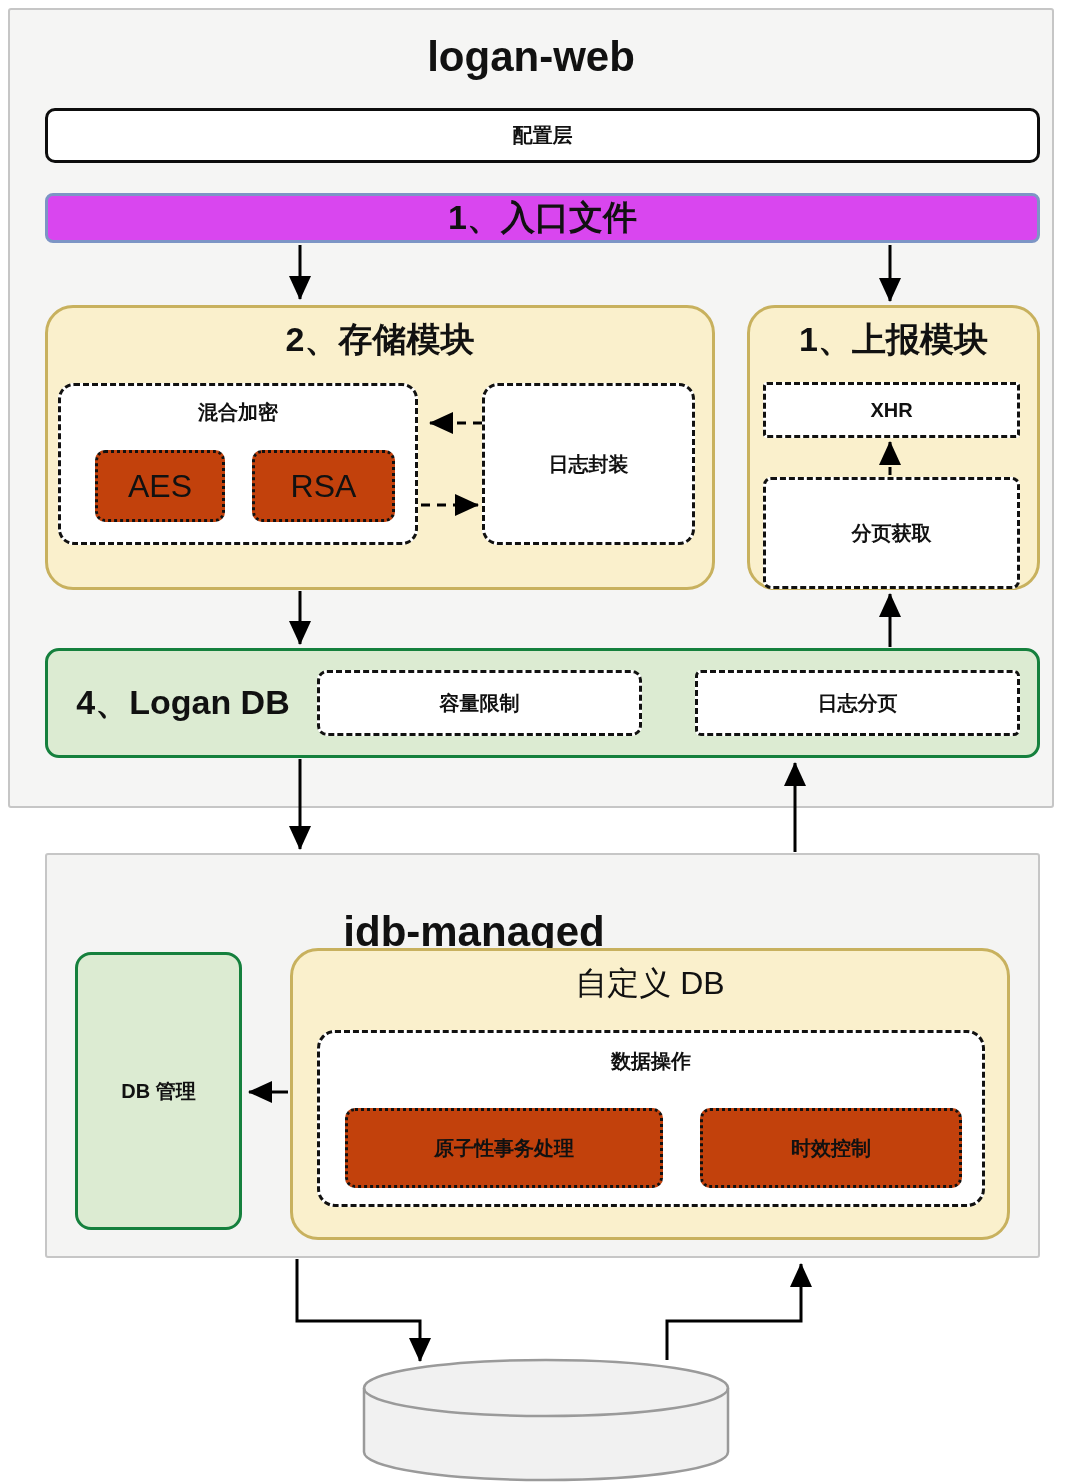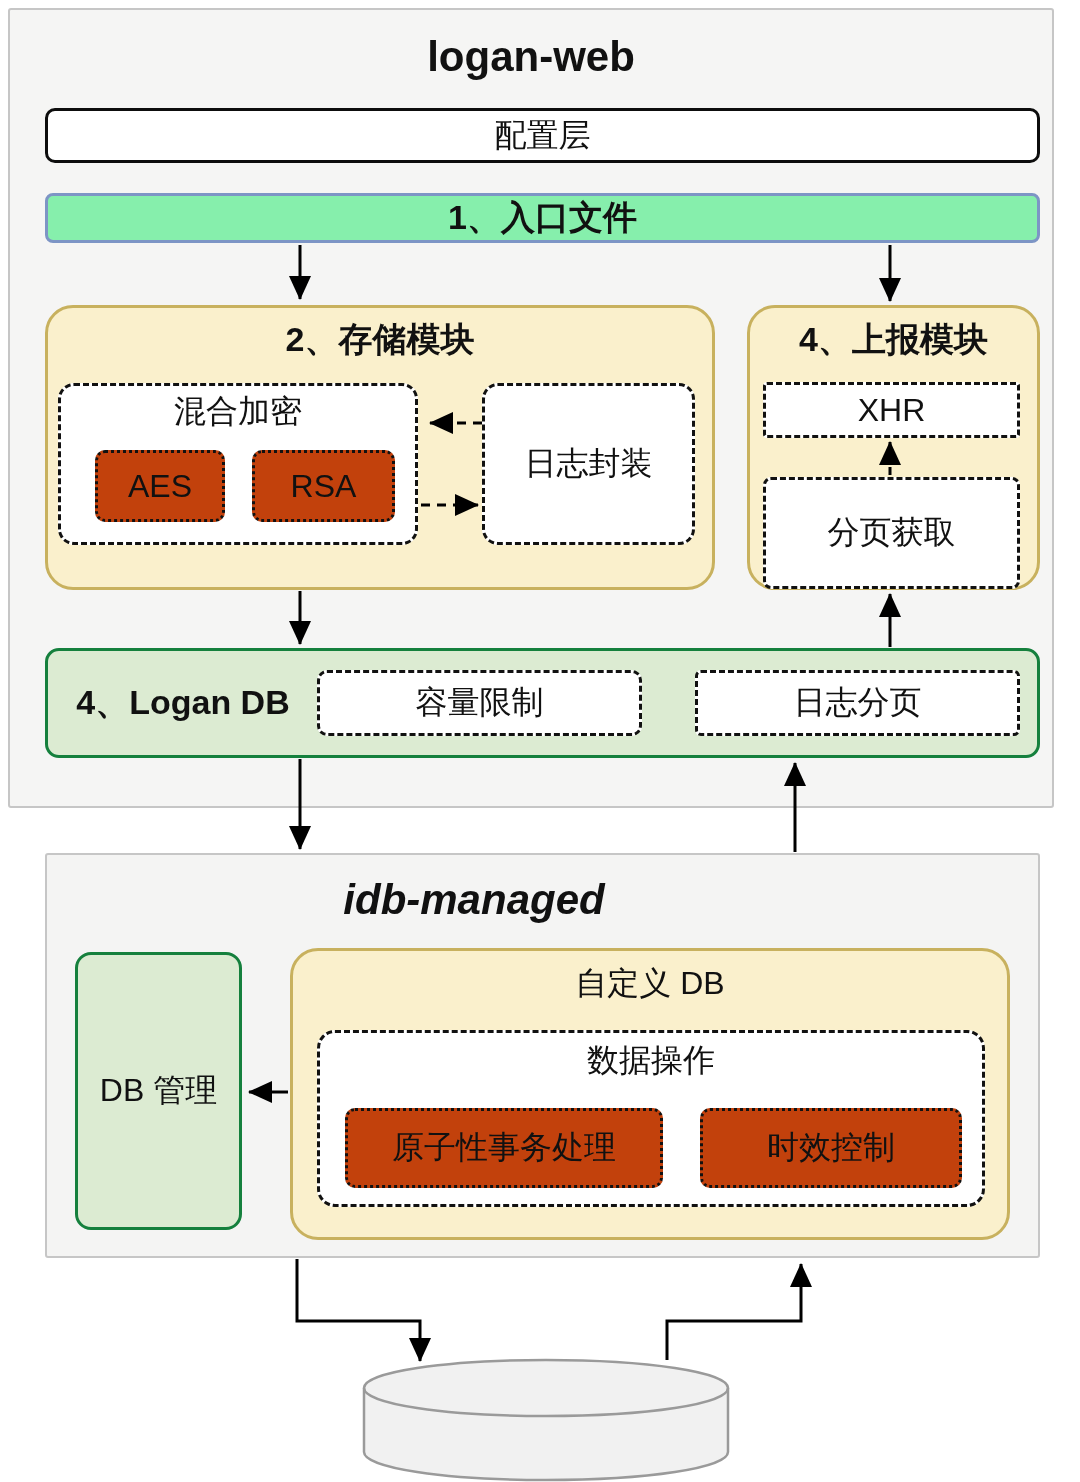--- a/index.html
+++ b/index.html
@@ -6,31 +6,31 @@
   body{font-family:"Liberation Sans","DejaVu Sans",sans-serif;color:#111;}
   #canvas{position:relative;width:1080px;height:1482px;background:#ffffff;overflow:hidden;}
 
   .abs{position:absolute;box-sizing:border-box;}
 
   
   .gray-container{background:#f5f5f4;border:2px solid #c6c6c6;border-radius:3px;}
 
   
   .white-solid{background:#ffffff;border:3px solid #0d0d0d;border-radius:10px;}
-  .blue-box{background:#86efac;border:3px solid #7d95c5;border-radius:8px;}
+  .blue-box{background:#d946ef;border:3px solid #7d95c5;border-radius:8px;}
   .yellow-box{background:#faf0cc;border:3px solid #c8b15e;border-radius:28px;}
   .green-box{background:#dcebd2;border:3px solid #15803d;border-radius:14px;}
   .dashed-box{background:#ffffff;border:3.5px dashed #111;border-radius:16px;}
   .dotted-box{background:#c2410c;border:3.5px dotted #111;border-radius:10px;}
 
   
   .center-text{display:flex;align-items:center;justify-content:center;text-align:right;}
   .h1{font-size:42px;font-weight:bold;}
   .h2{font-size:34px;font-weight:bold;}
-  .label{font-size:32px;font-weight:normal;}
+  .label{font-size:20px;font-weight:bold;}
   .label-lg{font-size:32px;font-weight:normal;}
 
   svg.overlay{position:absolute;left:0;top:0;z-index:5;pointer-events:none;}
   .over{z-index:6;}
 </style>
 </head>
 <body>
 
 <div id="canvas">
 
@@ -46,31 +46,31 @@
   <div class="abs h2 center-text" style="left:45px;top:318px;width:670px;height:44px;">2、存储模块</div>
 
   <div class="abs dashed-box" style="left:58px;top:383px;width:360px;height:162px;"></div>
   <div class="abs label center-text" style="left:58px;top:391px;width:360px;height:42px;">混合加密</div>
   <div class="abs dotted-box center-text label-lg" style="left:95px;top:450px;width:130px;height:72px;">AES</div>
   <div class="abs dotted-box center-text label-lg" style="left:252px;top:450px;width:143px;height:72px;">RSA</div>
 
   <div class="abs dashed-box center-text label" style="left:482px;top:383px;width:213px;height:162px;">日志封装</div>
 
   <div class="abs yellow-box" style="left:747px;top:305px;width:293px;height:285px;"></div>
-  <div class="abs h2 center-text" style="left:747px;top:318px;width:293px;height:44px;">4、上报模块</div>
+  <div class="abs h2 center-text" style="left:747px;top:318px;width:293px;height:44px;">1、上报模块</div>
   <div class="abs dashed-box center-text label" style="left:763px;top:382px;width:257px;height:56px;border-radius:4px;">XHR</div>
   <div class="abs dashed-box center-text label" style="left:763px;top:477px;width:257px;height:112px;border-radius:8px;">分页获取</div>
 
   <div class="abs green-box" style="left:45px;top:648px;width:995px;height:110px;"></div>
   <div class="abs h2 center-text" style="left:58px;top:648px;width:250px;height:110px;">4、Logan DB</div>
   <div class="abs dashed-box center-text label" style="left:317px;top:670px;width:325px;height:66px;border-radius:10px;">容量限制</div>
   <div class="abs dashed-box center-text label" style="left:695px;top:670px;width:325px;height:66px;border-radius:6px;">日志分页</div>
 
   <div class="abs gray-container" style="left:45px;top:853px;width:995px;height:405px;background:#f4f4f3;"></div>
-  <div class="abs h1 center-text" style="left:45px;top:872px;width:858px;height:56px;font-style:italic;">idb-managed</div>
+  <div class="abs h1 center-text" style="left:45px;top:904px;width:858px;height:56px;">idb-managed</div>
 
   <div class="abs green-box center-text label" style="left:75px;top:952px;width:167px;height:278px;border-radius:16px;">DB 管理</div>
 
   <div class="abs yellow-box" style="left:290px;top:948px;width:720px;height:292px;"></div>
   <div class="abs label-lg center-text" style="left:290px;top:962px;width:720px;height:44px;">自定义 DB</div>
 
   <div class="abs dashed-box" style="left:317px;top:1030px;width:668px;height:177px;border-radius:18px;"></div>
   <div class="abs label center-text" style="left:317px;top:1040px;width:668px;height:42px;">数据操作</div>
   <div class="abs dotted-box center-text label" style="left:345px;top:1108px;width:318px;height:80px;">原子性事务处理</div>
   <div class="abs dotted-box center-text label" style="left:700px;top:1108px;width:262px;height:80px;">时效控制</div>

